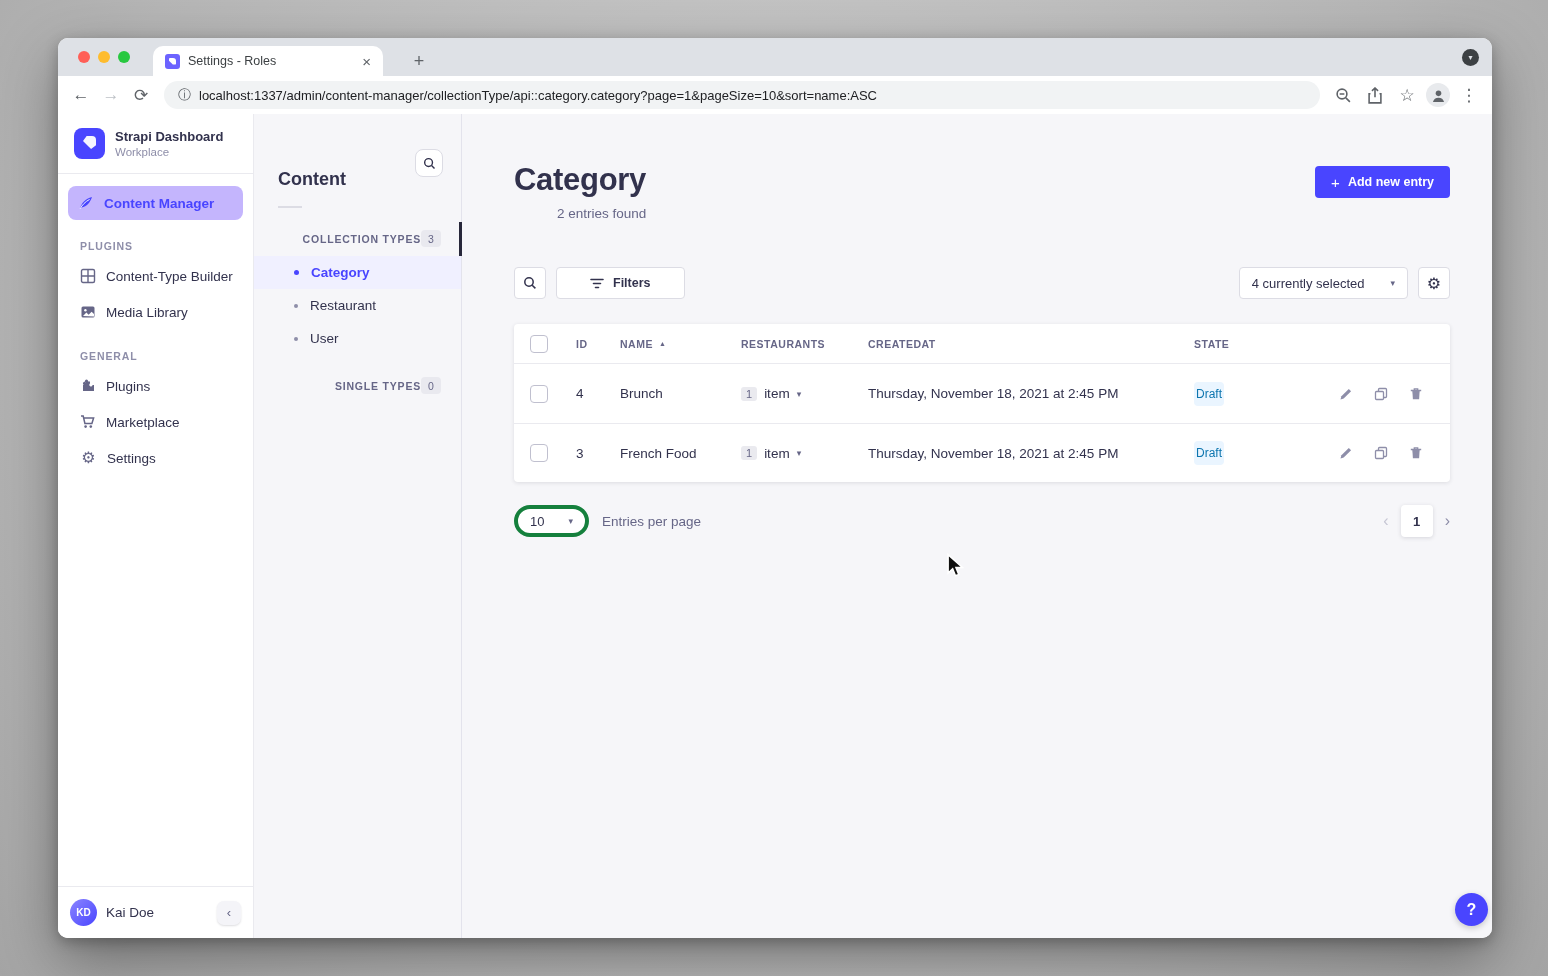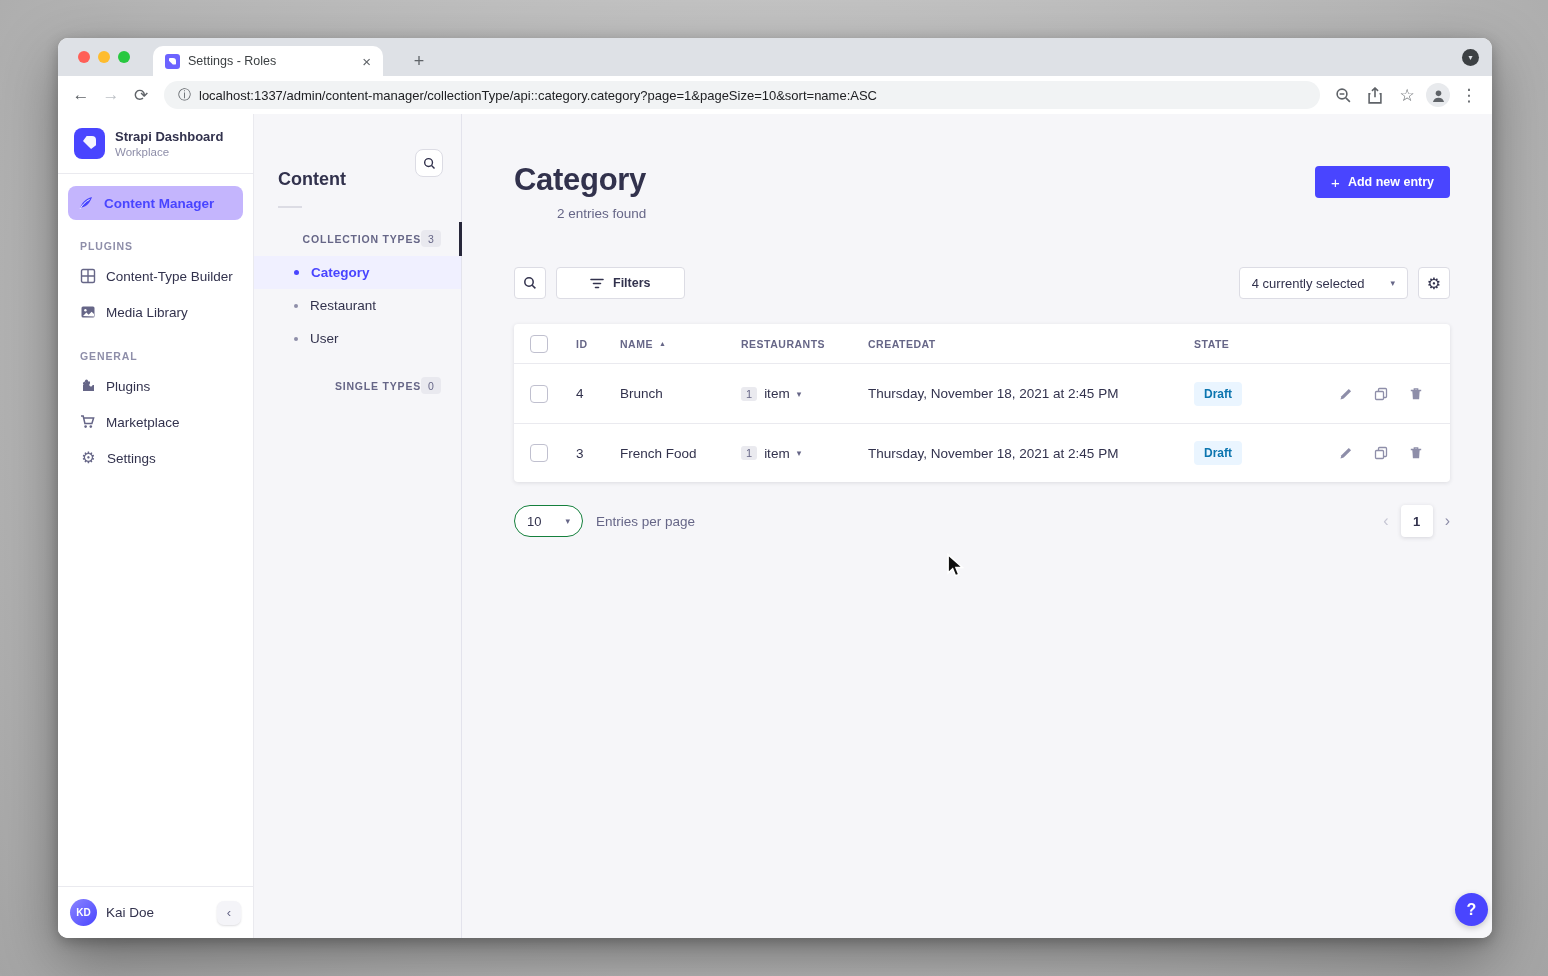--- a/index.html
+++ b/index.html
@@ -89,27 +89,27 @@
   .table-card { margin:25px 42px 0 52px; background:#fff; border-radius:4px; box-shadow:0 1px 4px rgba(33,33,52,.12); }
   .t-row { display:grid; grid-template-columns:46px 44px 121px 127px 326px 136px 1fr; align-items:center; padding:0 16px; }
   .t-head { height:40px; border-bottom:1px solid #eaeaef; }
   .t-head .col { font-size:10.5px; font-weight:bold; letter-spacing:.5px; color:#666687; display:flex; align-items:center; gap:6px; }
   .sort-arrow { font-size:7px; color:#666687; }
   .t-body-row { height:59px; font-size:13.5px; color:#32324d; }
   .t-body-row + .t-body-row { border-top:1px solid #eaeaef; }
   .checkbox { width:18px; height:18px; border:1px solid #c0c0cf; border-radius:4px; background:#fff; }
   .rel-cell { display:flex; align-items:center; gap:7px; }
   .rel-badge { background:#eaeaef; color:#666687; border-radius:3px; font-size:11px; padding:1px 5px; }
-  .state-badge { display:inline-block; background:#eaf5ff; color:#0c75af; font-size:12px; font-weight:bold; border-radius:4px; padding:5px 10px; }
+  .state-badge { display:inline-block; background:#eaf5ff; color:#0c75af; font-size:12px; font-weight:normal; border-radius:4px; padding:5px 2px; }
   .row-actions { display:flex; justify-content:flex-end; gap:19px; padding-right:10px; }
   .act { width:16px; height:16px; display:flex; align-items:center; justify-content:center; }
   
   .pagination { display:flex; justify-content:space-between; align-items:center; margin:23px 42px 0 52px; }
   .pp-left { display:flex; align-items:center; gap:13px; }
-  .pp-select { height:32px; min-width:68px; background:#fff; border:1px solid #15803d; border-radius:16px; padding:0 12px; display:flex; align-items:center; justify-content:space-between; gap:24px; font-size:13px; color:#32324d; }
+  .pp-select { height:32px; min-width:68px; background:#fff; border:4px solid #15803d; border-radius:16px; padding:0 12px; display:flex; align-items:center; justify-content:space-between; gap:24px; font-size:13px; color:#32324d; }
   .pp-label { font-size:13.5px; color:#666687; }
   .pager { display:flex; align-items:center; gap:12px; }
   .pg-chev { font-size:16px; }
   .pg-chev.dis { color:#c6c6d4; }
   .pg-chev.en { color:#8e8ea9; }
   .page-card { width:32px; height:32px; background:#fff; border-radius:4px; box-shadow:0 1px 4px rgba(33,33,52,.15); display:flex; align-items:center; justify-content:center; font-size:13px; font-weight:bold; color:#32324d; }
   .help-fab { position:absolute; right:4px; bottom:12px; width:33px; height:33px; border-radius:50%; background:#4945ff; color:#fff; font-size:16px; font-weight:bold; display:flex; align-items:center; justify-content:center; box-shadow:0 2px 6px rgba(0,0,0,.2); }
   .cursor { position:absolute; left:946px; top:553px; z-index:99; pointer-events:none; }
 </style>
 </head>

